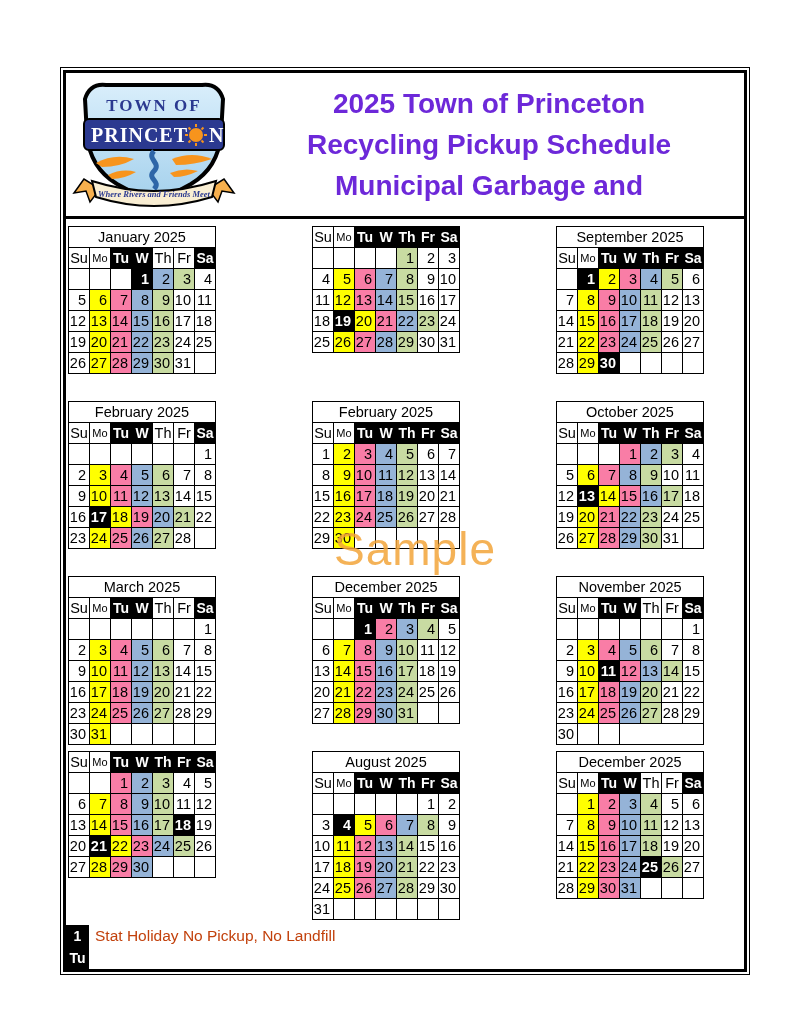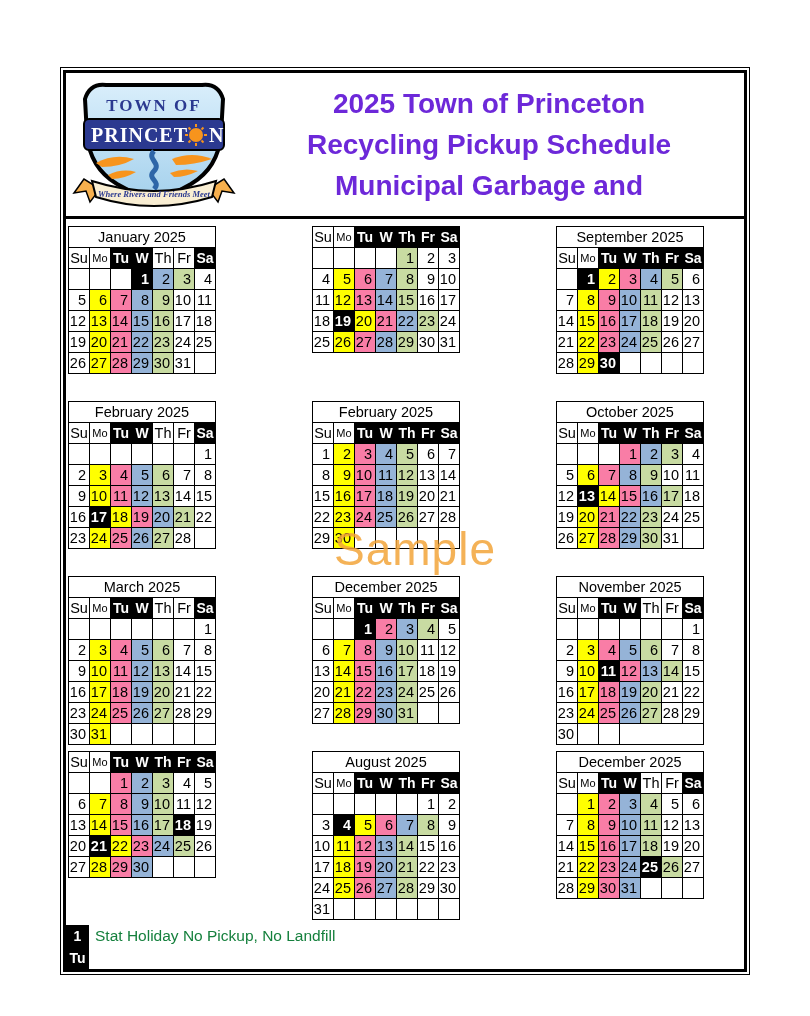--- a/index.html
+++ b/index.html
@@ -31,21 +31,21 @@
   td.c-b { background:#95B3D7; }
   td.c-g { background:#C8DBA2; }
   td.c-k { background:#000; color:#fff; font-weight:bold; }
   td.none { border:none; background:transparent; }
 
   
   .legend { position:absolute; left:0; bottom:0; width:100%; }
   .legend-row { display:flex; align-items:center; height:22px; }
   .key-box { width:23px; height:22px; background:#000; color:#fff; font-weight:bold; font-size:14px;
     display:flex; align-items:center; justify-content:center; flex:0 0 23px; }
-  .legend-text { margin-left:6px; font-size:15.5px; color:#15803d; white-space:nowrap; }
+  .legend-text { margin-left:6px; font-size:15.5px; color:#c2410c; white-space:nowrap; }
 
   
   .watermark { position:absolute; left:334px; top:478px; font-size:46px; color:#F3A53A; opacity:.85;
     letter-spacing:1px; pointer-events:none; z-index:5;margin-top:44px; }
 </style>
 </head>
 <body>
 
 <div class="page-box">
 

